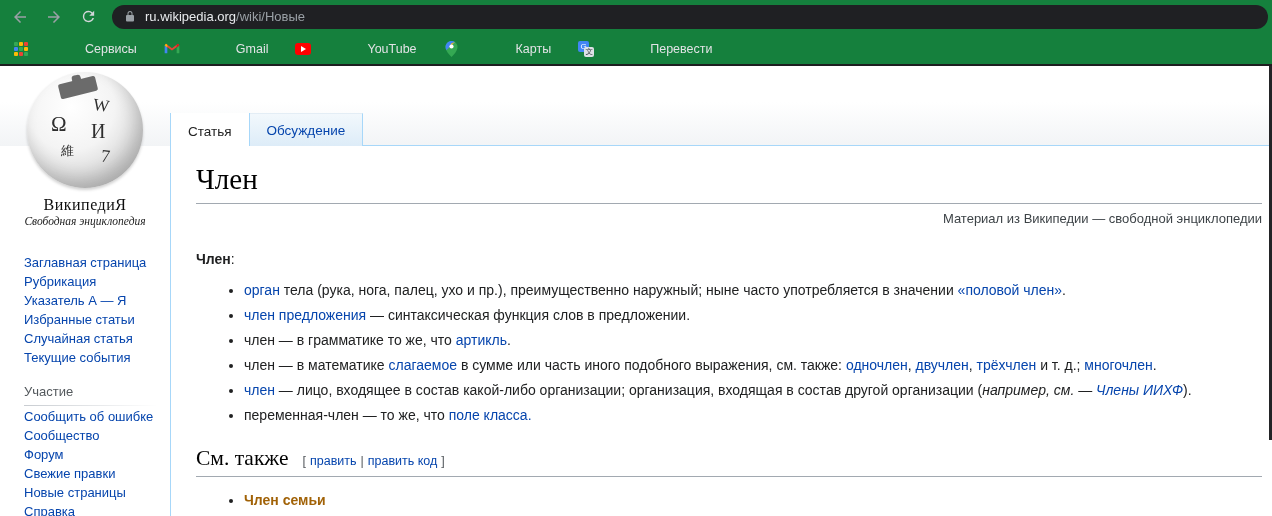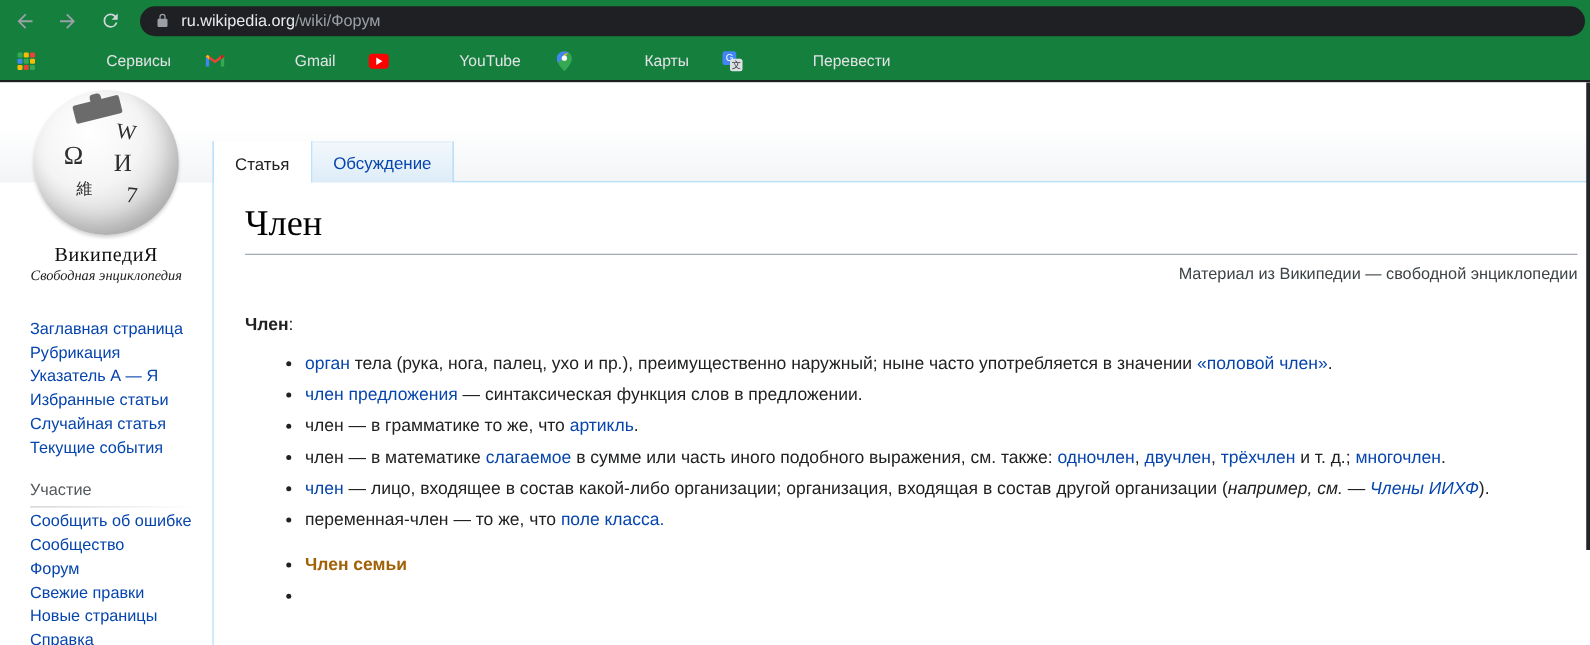--- a/index.html
+++ b/index.html
@@ -129,21 +129,21 @@
           <path fill="#d3d6da" d="M17.65 6.35A7.95 7.95 0 0 0 12 4a8 8 0 1 0 7.73 10h-2.08A6 6 0 1 1 12 6c1.66 0 3.14.69 4.22 1.78L13 11h7V4l-2.35 2.35z"></path>
         </svg>
       </div>
       <div class="urlbar">
         <span class="lock">
           <svg width="12" height="13" viewBox="0 0 24 24">
             <path fill="#9aa0a6" d="M12 1a5 5 0 0 0-5 5v3H6a2 2 0 0 0-2 2v9a2 2 0 0 0 2 2h12a2 2 0 0 0 2-2v-9a2 2 0 0 0-2-2h-1V6a5 5 0 0 0-5-5zm-3 8V6a3 3 0 1 1 6 0v3H9z"></path>
           </svg>
         </span>
         <span class="host">ru.wikipedia.org</span>
-          <span class="path">/wiki/Форум</span>
+          <span class="path">/wiki/Новые</span>
       </div>
     </div>
 
     <div class="bookmarks">
       <div class="bm">
         <span class="ic">
           <span class="grid9">
             <i style="background:#34a853"></i>
               <i style="background:#fbbc04"></i>
               <i style="background:#ea4335"></i>
@@ -252,20 +252,23 @@
 
       <ul class="deflist" id="def-list">
           <li><a class="wlink">орган</a><span> тела (рука, нога, палец, ухо и пр.), преимущественно наружный; ныне часто употребляется в значении </span><a class="wlink">«половой член»</a><span>.</span></li>
           <li><a class="wlink">член предложения</a><span> — синтаксическая функция слов в предложении.</span></li>
           <li><span>член — в грамматике то же, что </span><a class="wlink">артикль</a><span>.</span></li>
           <li><span>член — в математике </span><a class="wlink">слагаемое</a><span> в сумме или часть иного подобного выражения, см. также: </span><a class="wlink">одночлен</a><span>, </span><a class="wlink">двучлен</a><span>, </span><a class="wlink">трёхчлен</a><span> и т. д.; </span><a class="wlink">многочлен</a><span>.</span></li>
           <li><a class="wlink">член</a><span> — лицо, входящее в состав какой-либо организации; организация, входящая в состав другой организации (</span><span class="it">например, см.</span><span> — </span><a class="wlink it">Члены ИИХФ</a><span>).</span></li>
           <li><span>переменная-член — то же, что </span><a class="wlink">поле класса.</a></li>
         </ul>
 
+      <h2 class="seealso">
+        <span class="htxt">См. также</span><span class="editsection"><span>[</span><a>править</a><span>|</span><a>править код</a><span>]</span></span>
+      </h2>
 
       <ul class="seelist">
         <li><a>Член семьи</a></li>
         <li></li>
       </ul>
     </div>
 
     <div class="scroll-strip"></div>
   </div>
 </div>

